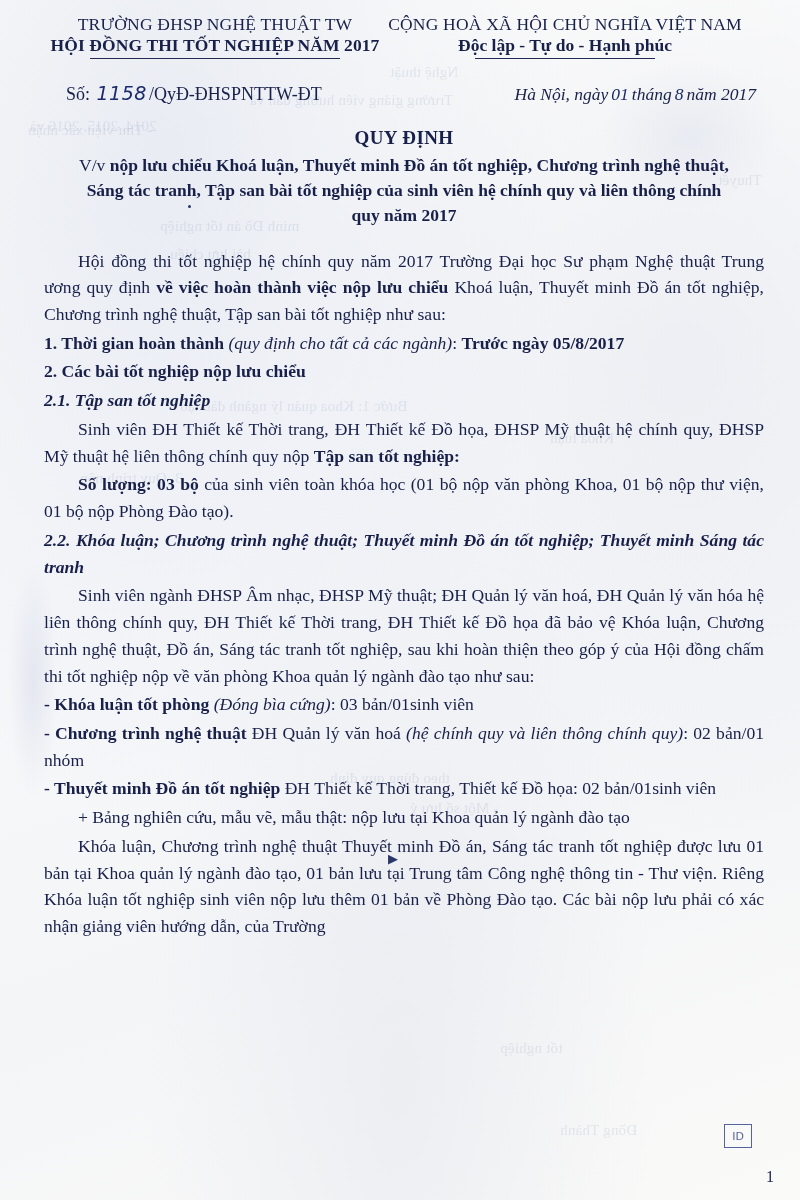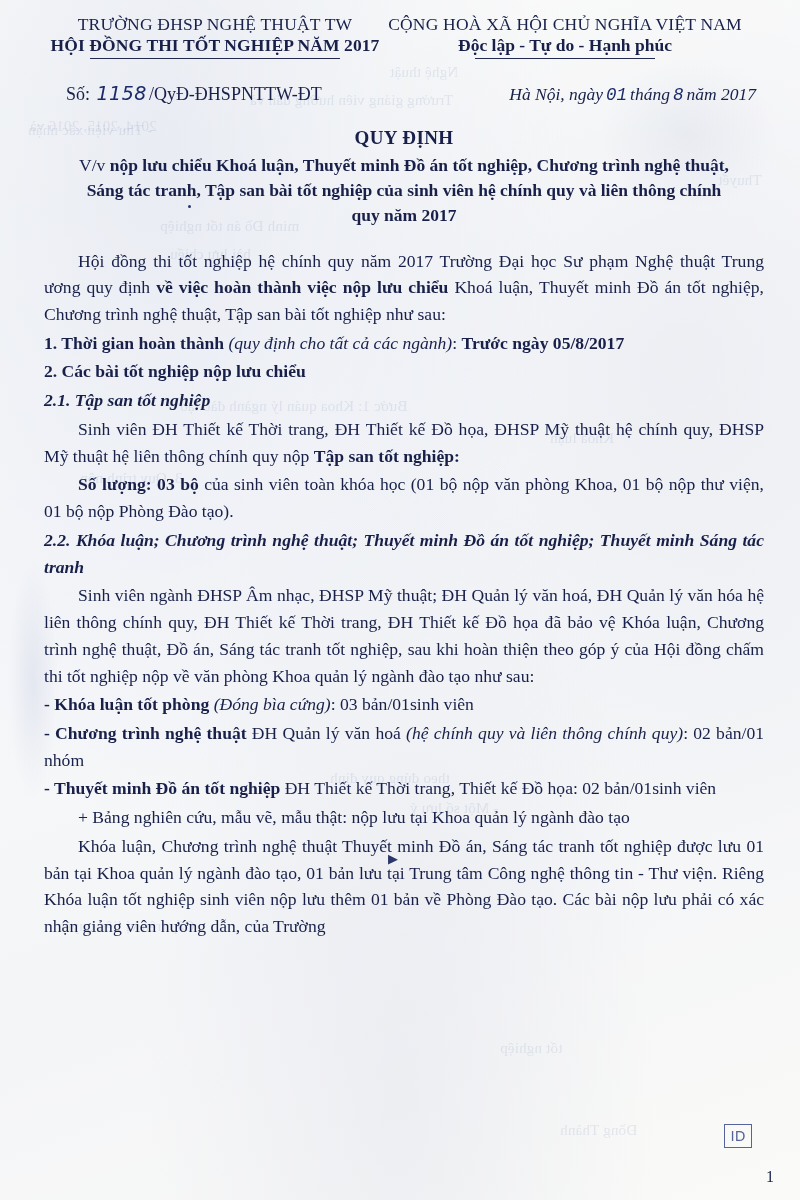--- a/index.html
+++ b/index.html
@@ -112,21 +112,21 @@
     font-size: 19px;
     color: #1b2a6b;
     padding: 0 2px;
     letter-spacing: .5px;
   }
   .place {
     font-size: 17.5px;
     font-style: italic;
   }
   .place .hand {
-    font-family: Liberation Mono, monospace;
+    font-family: Liberation Serif, serif;
     font-style: italic;
     color: #1b2a6b;
     padding: 0 3px;
   }
   .title-block {
     text-align: center;
     margin-top: 22px;
   }
   .doc-title {
     font-size: 19px;
@@ -180,21 +180,21 @@
     font-size: 13px;
   }
   .stamp {
     position: absolute;
     right: 48px;
     bottom: 52px;
     width: 26px;
     height: 22px;
     border: 1.4px solid #3b4a8c;
     color: #3b4a8c;
-    font-size: 14px;
+    font-size: 11px;
     font-family: "DejaVu Sans", sans-serif;
     display: flex;
     align-items: center;
     justify-content: center;
     opacity: .85;
     z-index: 4;
   }
   .pagenum {
     position: absolute;
     right: 26px;

